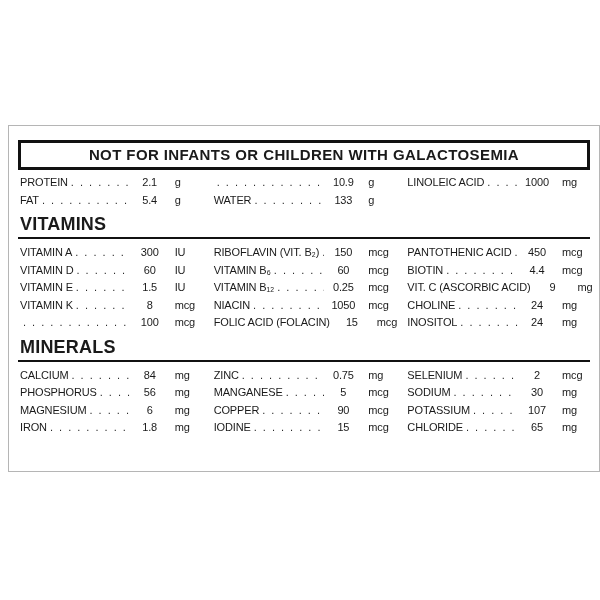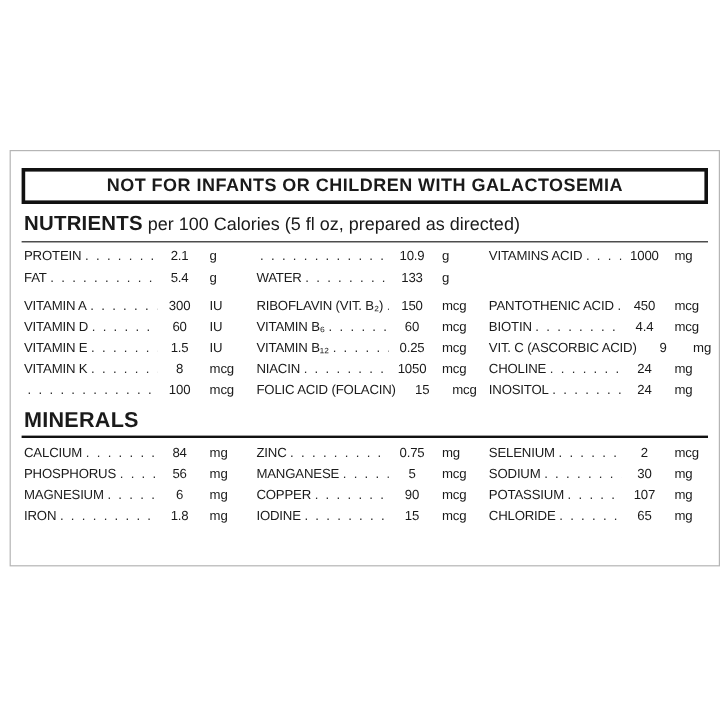--- a/index.html
+++ b/index.html
@@ -67,23 +67,20 @@
   .val { flex: 0 0 auto; min-width: 32px; text-align: center; }
   .unit { flex: 0 0 26px; margin-left: 9px; text-align: left; }
 </style>
 </head>
 <body>
 
 <div class="label">
   <div class="warning-box">
     <span>NOT FOR INFANTS OR CHILDREN WITH GALACTOSEMIA</span>
   </div>
-  <div class="nutrients-header">
-    <span class="t">NUTRIENTS</span><span class="s">per 100 Calories (5 fl oz, prepared as directed)</span>
-  </div>
   <div id="sections">
   <div class="section">
 
     <div class="cols">
           <div class="col">
   <div class="row">
     <span class="lbl">PROTEIN</span>
     <span class="leader">. . . . . . . . . . . . . . . . . . . . . . . . . . . . . . . . . . . . . . . . . . . . . . . . . . . . . . . . . . . . </span>
     <span class="val">2.1</span>
     <span class="unit">g</span>
@@ -105,30 +102,31 @@
 
   <div class="row">
     <span class="lbl">WATER</span>
     <span class="leader">. . . . . . . . . . . . . . . . . . . . . . . . . . . . . . . . . . . . . . . . . . . . . . . . . . . . . . . . . . . . </span>
     <span class="val">133</span>
     <span class="unit">g</span>
   </div>
 </div>
           <div class="col">
   <div class="row">
-    <span class="lbl">VITAMINS ACID</span>
+    <span class="lbl">LINOLEIC ACID</span>
     <span class="leader">. . . . . . . . . . . . . . . . . . . . . . . . . . . . . . . . . . . . . . . . . . . . . . . . . . . . . . . . . . . . </span>
     <span class="val">1000</span>
     <span class="unit">mg</span>
   </div>
 </div>
         </div>
   </div>
 
   <div class="section">
+    <div class="section-title">VITAMINS</div>
     <div class="cols">
           <div class="col">
   <div class="row">
     <span class="lbl">VITAMIN A</span>
     <span class="leader">. . . . . . . . . . . . . . . . . . . . . . . . . . . . . . . . . . . . . . . . . . . . . . . . . . . . . . . . . . . . </span>
     <span class="val">300</span>
     <span class="unit">IU</span>
   </div>
 
   <div class="row">

